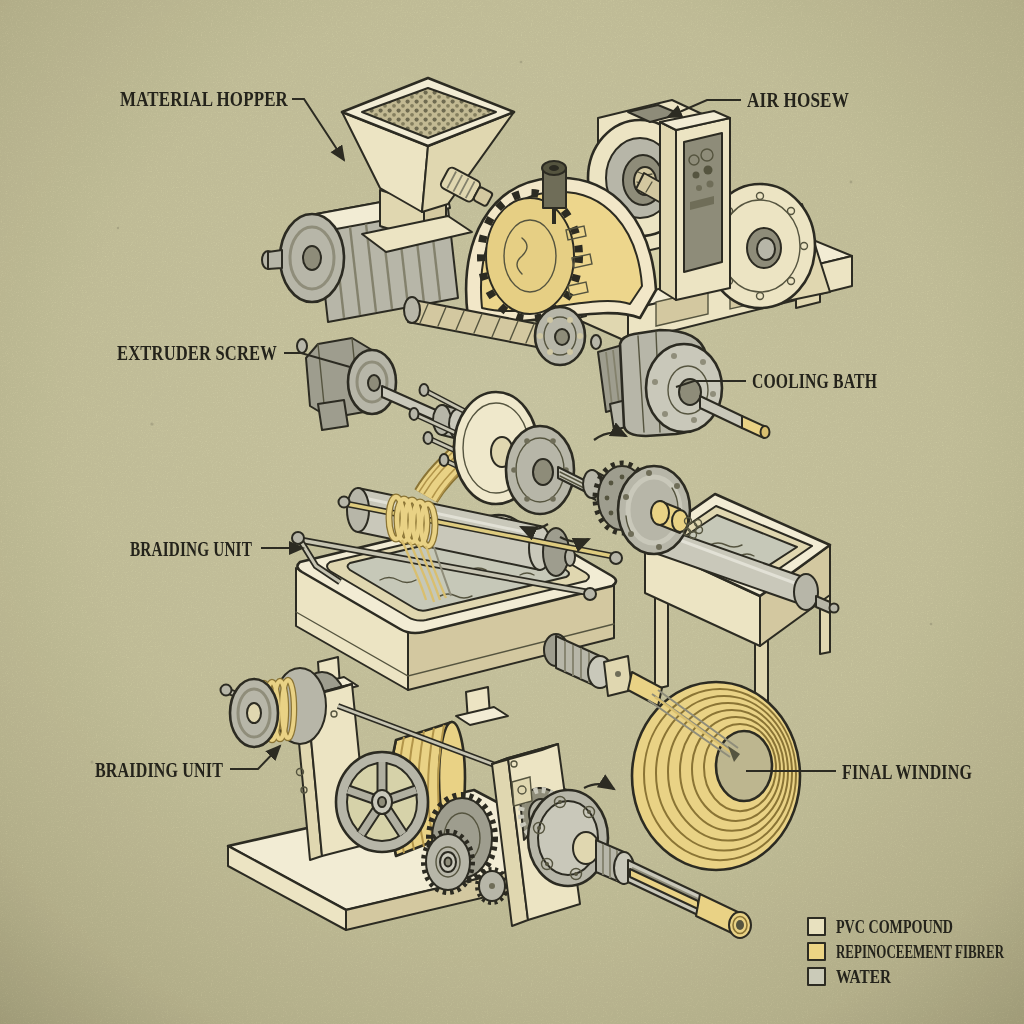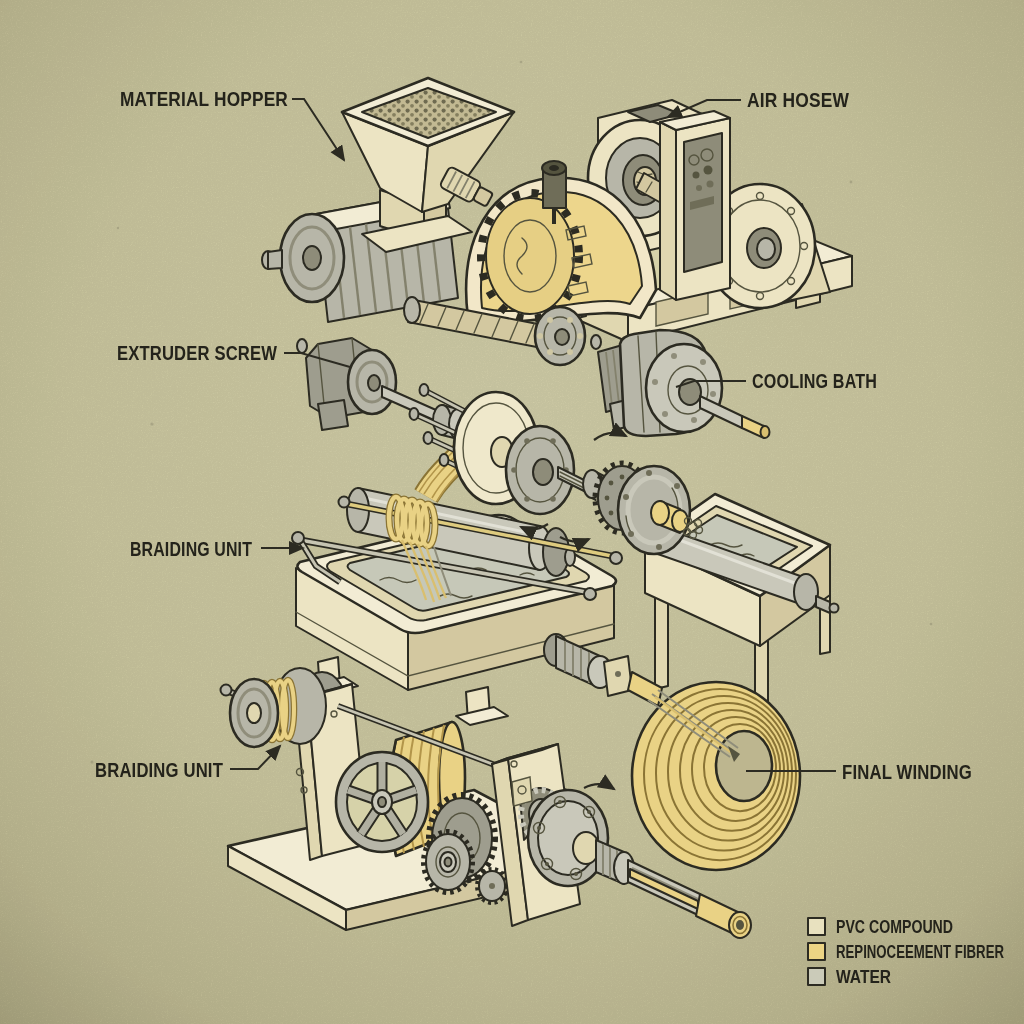--- a/index.html
+++ b/index.html
@@ -1,17 +1,17 @@
 <!DOCTYPE html>
 <html><head>
 <meta charset="utf-8">
 <style>
   html,body{margin:0;padding:0;background:#a8a37e;}
   #stage{width:1024px;height:1024px;position:relative;overflow:hidden;
-         font-family:Liberation Sans, sans-serif;}
+         font-family:Liberation Serif, serif;}
   svg{display:block}
   .o{stroke:#2c2b22;stroke-width:2;stroke-linejoin:round;stroke-linecap:round}
   .o3{stroke:#2c2b22;stroke-width:2.6;stroke-linejoin:round;stroke-linecap:round}
   .thin{stroke:#55543f;stroke-width:1.4;fill:none;stroke-linecap:round}
   .edge{stroke:#8a7435;stroke-width:1.6;fill:none}
   .cream{fill:#ece4c3}.creamL{fill:#f2ecd4}.creamD{fill:#e0d7b0}.creamDD{fill:#d3c8a0}
   .metal{fill:#b7b6a8}.metalL{fill:#c9c8ba}.metalD{fill:#9e9d8e}
   .dark{fill:#8e8c79}.paper{fill:#d6d2a9}
   .yel{fill:#e9d285}.yelD{fill:#d9bf6f}.water{fill:#c6c8b8}
   .lbl{font-weight:700;font-size:21px;fill:#24231b;letter-spacing:.2px}

